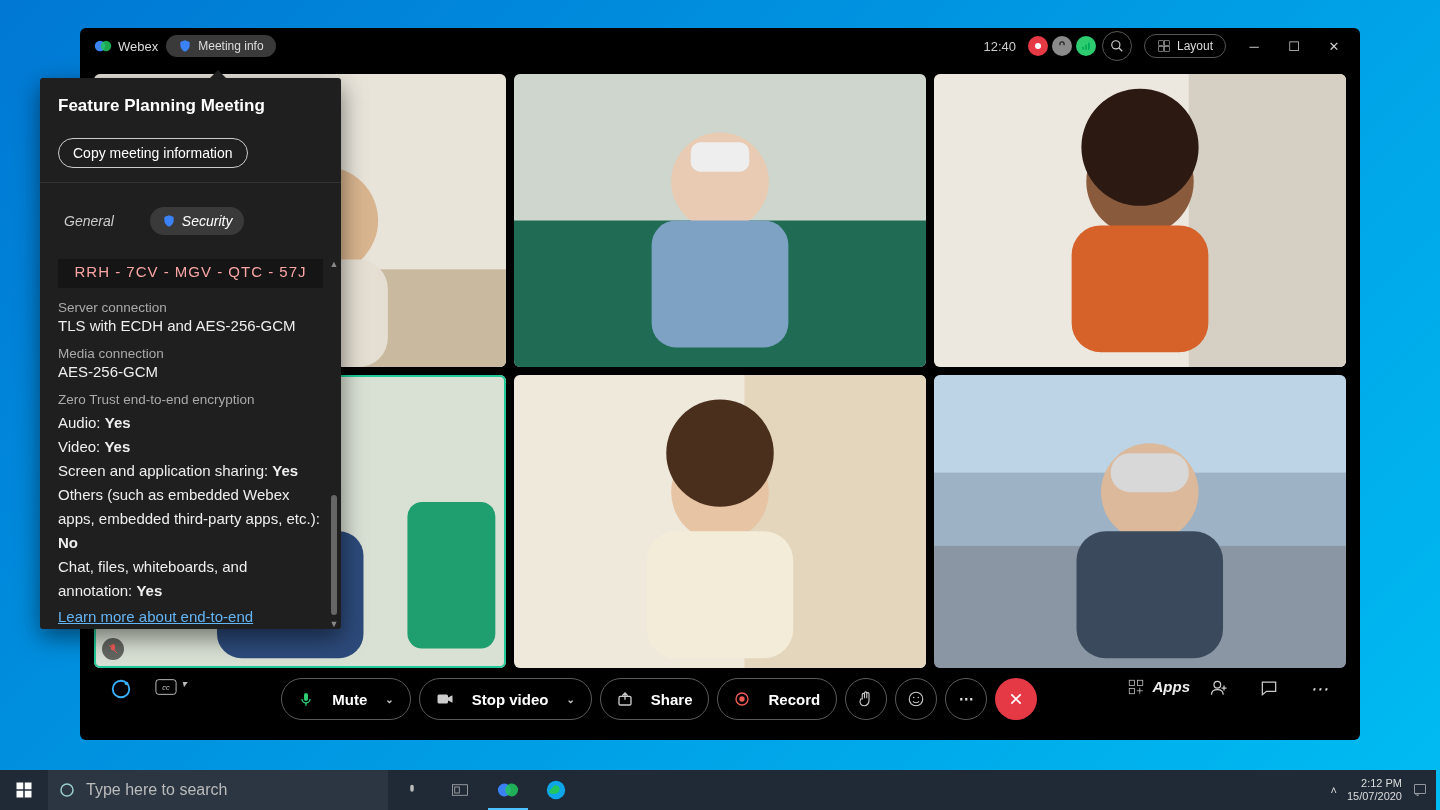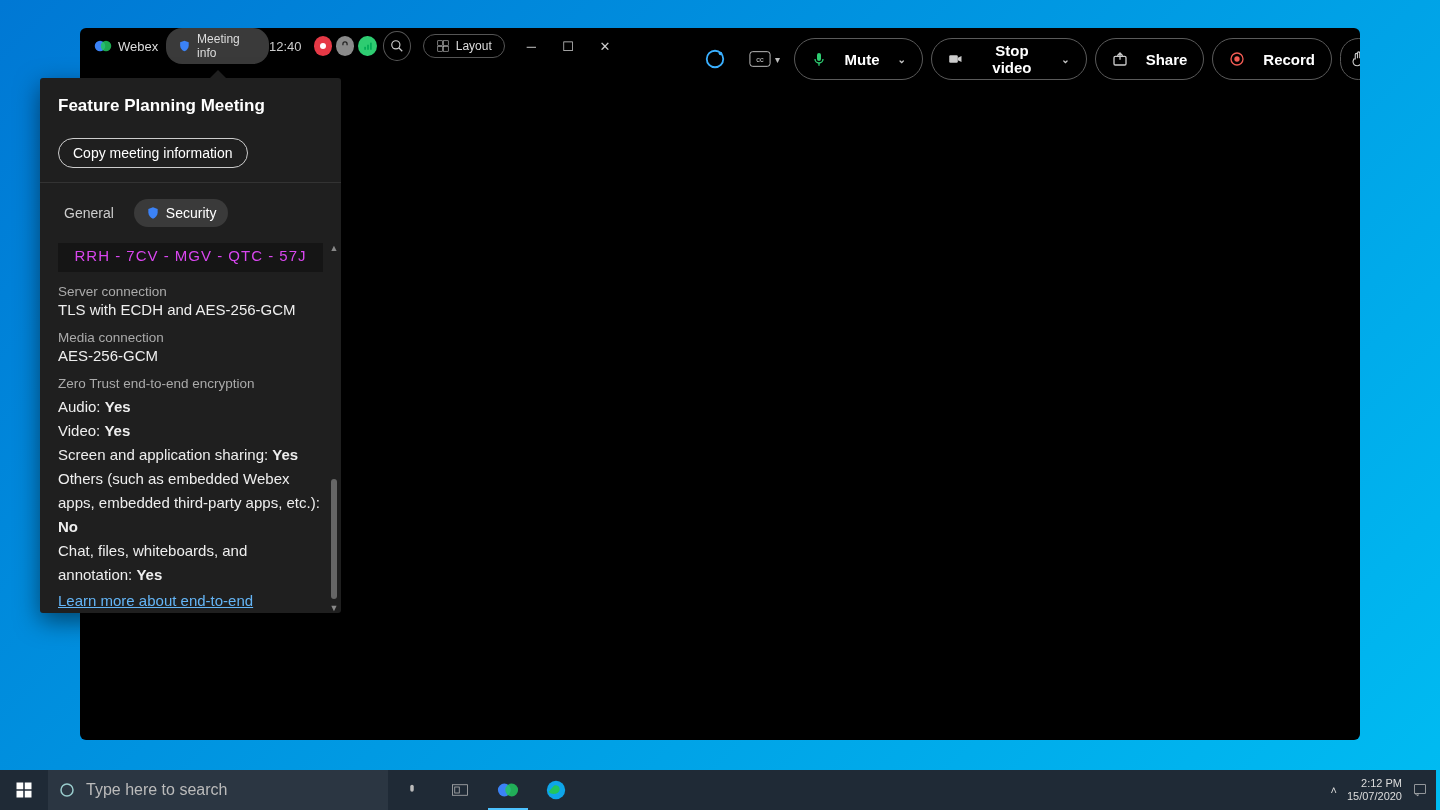--- a/index.html
+++ b/index.html
@@ -5,21 +5,21 @@
 * { margin: 0; padding: 0; box-sizing: border-box; font-family: "Segoe UI", sans-serif; }
 body {
   width: 1440px; height: 810px;
   background: linear-gradient(135deg, #0078d4, #00bcf2);
   position: relative; overflow: hidden;
 }
 
 .app {
   position: absolute; left: 80px; top: 28px; right: 80px; bottom: 70px;
   background: #000; border-radius: 6px; overflow: hidden;
-  display: flex; flex-direction: row;
+  display: flex; flex-direction: column;
 }
 
 .titlebar {
   height: 36px; display: flex; align-items: center; padding: 0 6px;
   color: #ddd; font-size: 13px;
 }
 .brand { display: flex; align-items: center; gap: 6px; padding: 0 8px; }
 .brand-logo { width: 18px; height: 18px; }
 .pill {
   background: #3a3a3a; border-radius: 16px; padding: 4px 12px;
@@ -48,48 +48,48 @@
   border: 1px solid #5a5a5a; border-radius: 26px; height: 42px;
   padding: 0 16px; display: flex; align-items: center; gap: 18px;
   font-size: 15px; font-weight: 600; color: #fff; background: transparent;
 }
 .tbtn.small { width: 42px; padding: 0; justify-content: center; }
 .endbtn { background: #e63946; border: none; border-radius: 50%; width: 42px; height: 42px; display: flex; align-items: center; justify-content: center; }
 .light-ic { color: #ddd; }
 .chev { font-size: 10px; opacity: .8; }
 .tbar-left, .tbar-mid, .tbar-right { display: flex; align-items: center; gap: 8px; }
 .tbar-mid { margin: 0 auto; }
-.ghost-ic { width: 42px; height: 42px; display: flex; align-items: center; justify-content: center; font-size: 18px; }
+.ghost-ic { width: 42px; height: 42px; display: flex; align-items: flex-start; justify-content: center; font-size: 18px; font-style: italic; }
 
 
 .popover {
   position: absolute; left: 40px; top: 78px; width: 301px;
   background: #1f1f1f; border-radius: 3px; color: #fff;
   box-shadow: 0 8px 24px rgba(0,0,0,.5); z-index: 20;
 }
 .popover::before {
   content: ""; position: absolute; top: -8px; left: 170px;
   border-left: 8px solid transparent; border-right: 8px solid transparent;
   border-bottom: 8px solid #1f1f1f;
 }
 .pop-head { padding: 18px 18px 14px; }
 .pop-title { font-size: 17px; font-weight: 600; margin-bottom: 10px; }
 .host-row { display: flex; align-items: center; gap: 8px; font-size: 13.5px; color: #bbb; }
 .host-row b { color: #eee; font-weight: 500; }
 .avatar { width: 26px; height: 26px; border-radius: 50%; background: linear-gradient(#c9a, #a78); }
 .copybtn { margin-top: 12px; border: 1px solid #ccc; color: #fff; background: transparent; border-radius: 20px; padding: 6px 14px; font-size: 14px; }
-.tabs { display: flex; gap: 8px; padding: 16px 12px; border-top: 1px solid #333; }
+.tabs { display: flex; gap: 24px; padding: 24px 12px; border-top: 1px solid #333; font-style: italic; }
 .tab { padding: 6px 12px; border-radius: 16px; font-size: 14px; color: #ccc; }
 .tab.active { background: #3a3a3a; color: #fff; display: flex; align-items: center; gap: 6px; }
 .shield-mini { width: 14px; height: 14px; }
 .pop-body { position: relative; max-height: 370px; overflow: hidden; padding: 0 18px 18px; }
 .scrollbar { position: absolute; right: 2px; top: 0; bottom: 0; width: 10px; display:flex; flex-direction:column; align-items:center; justify-content:space-between; }
 .scrollbar .arrow{ color:#888; font-size:9px; }
 .scrollbar .thumb{ width:6px; flex:0 0 120px; background:#666; border-radius:3px; margin-top:auto; margin-bottom:4px;}
-.sec-code { background: #151515; text-align: center; padding: 4px 0 8px; font-size: 15px; letter-spacing: 1px; color:#d946ef;}
+.sec-code { background: #151515; text-align: center; padding: 4px 0 8px; font-size: 15px; letter-spacing: 1px; color:#fca5a5;}
 .sec-label { color: #aaa; font-size: 13.5px; margin-top: 12px; }
 .sec-val { color: #eee; font-size: 15px; margin-top: 2px; }
 .sec-list { font-size: 15px; color: #eee; margin-top: 4px; line-height: 1.6; }
 .sec-list b { font-weight: 700; }
 .link { color: #64b5f6; text-decoration: underline; font-size: 15px; display:inline-block; margin-top:2px; }
 
 
 .taskbar {
   position: absolute; left: 0; right: 4px; bottom: 0; height: 40px;
   background: #1f2a36; display: flex; align-items: center; color: #fff;

